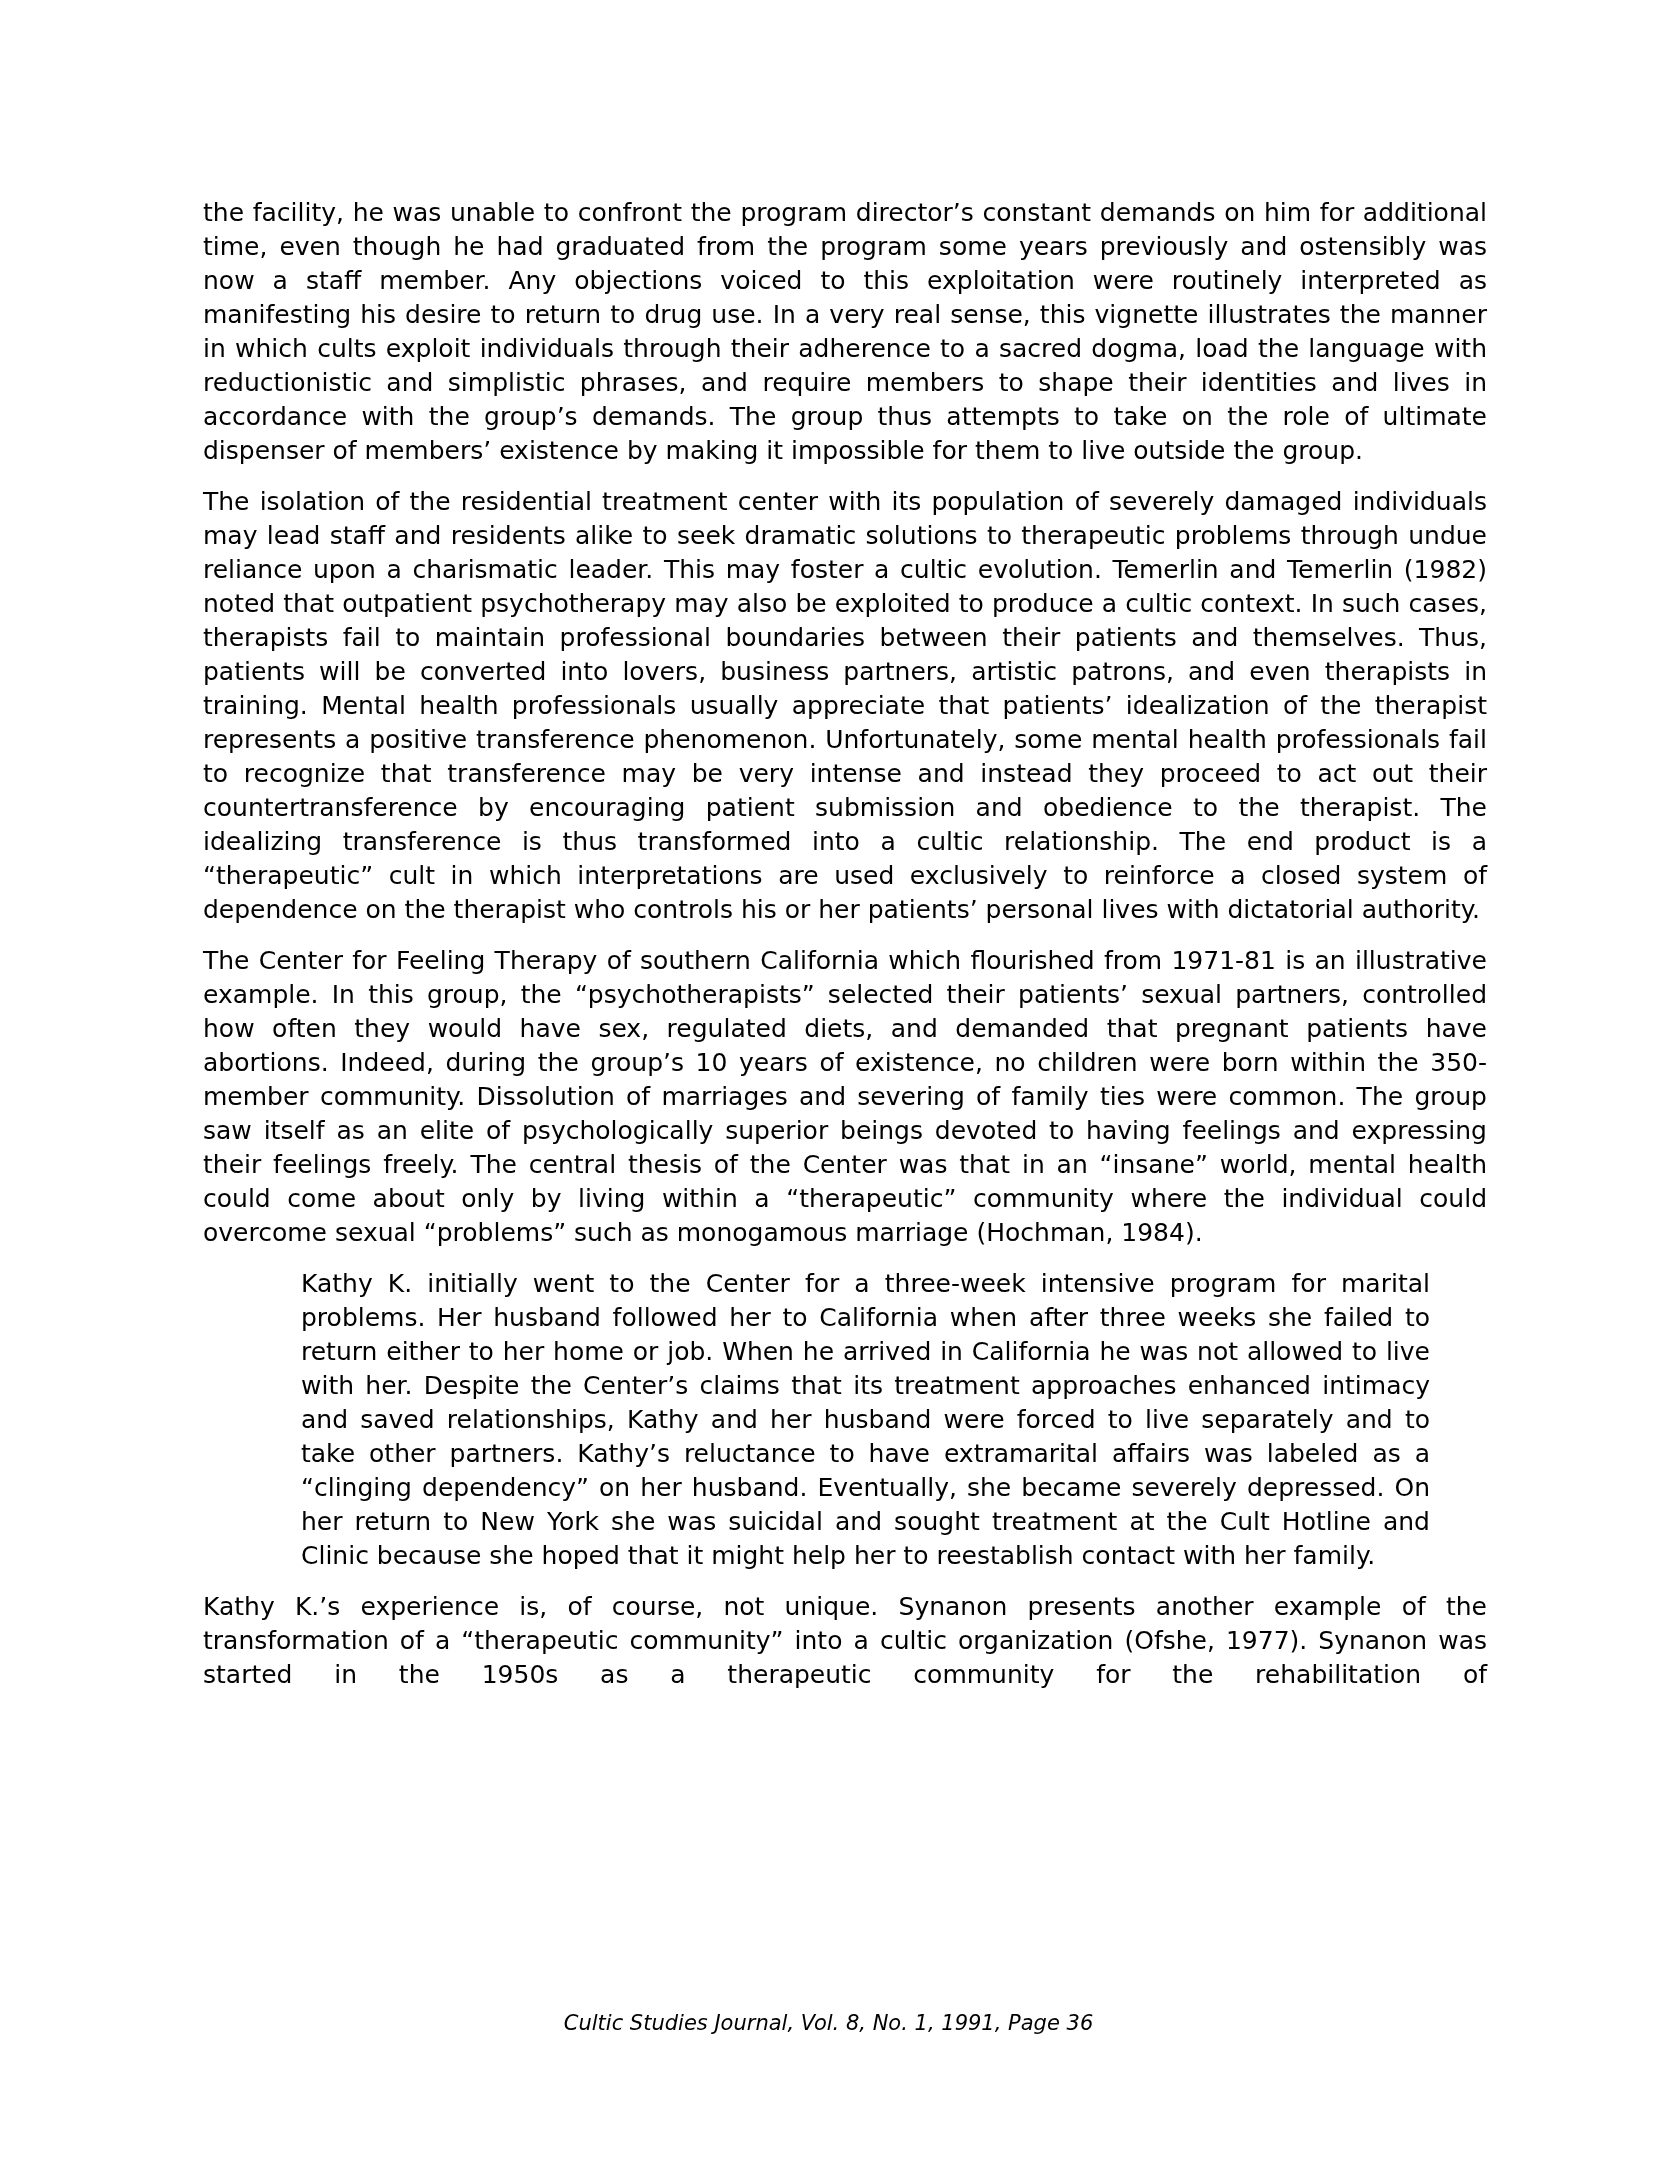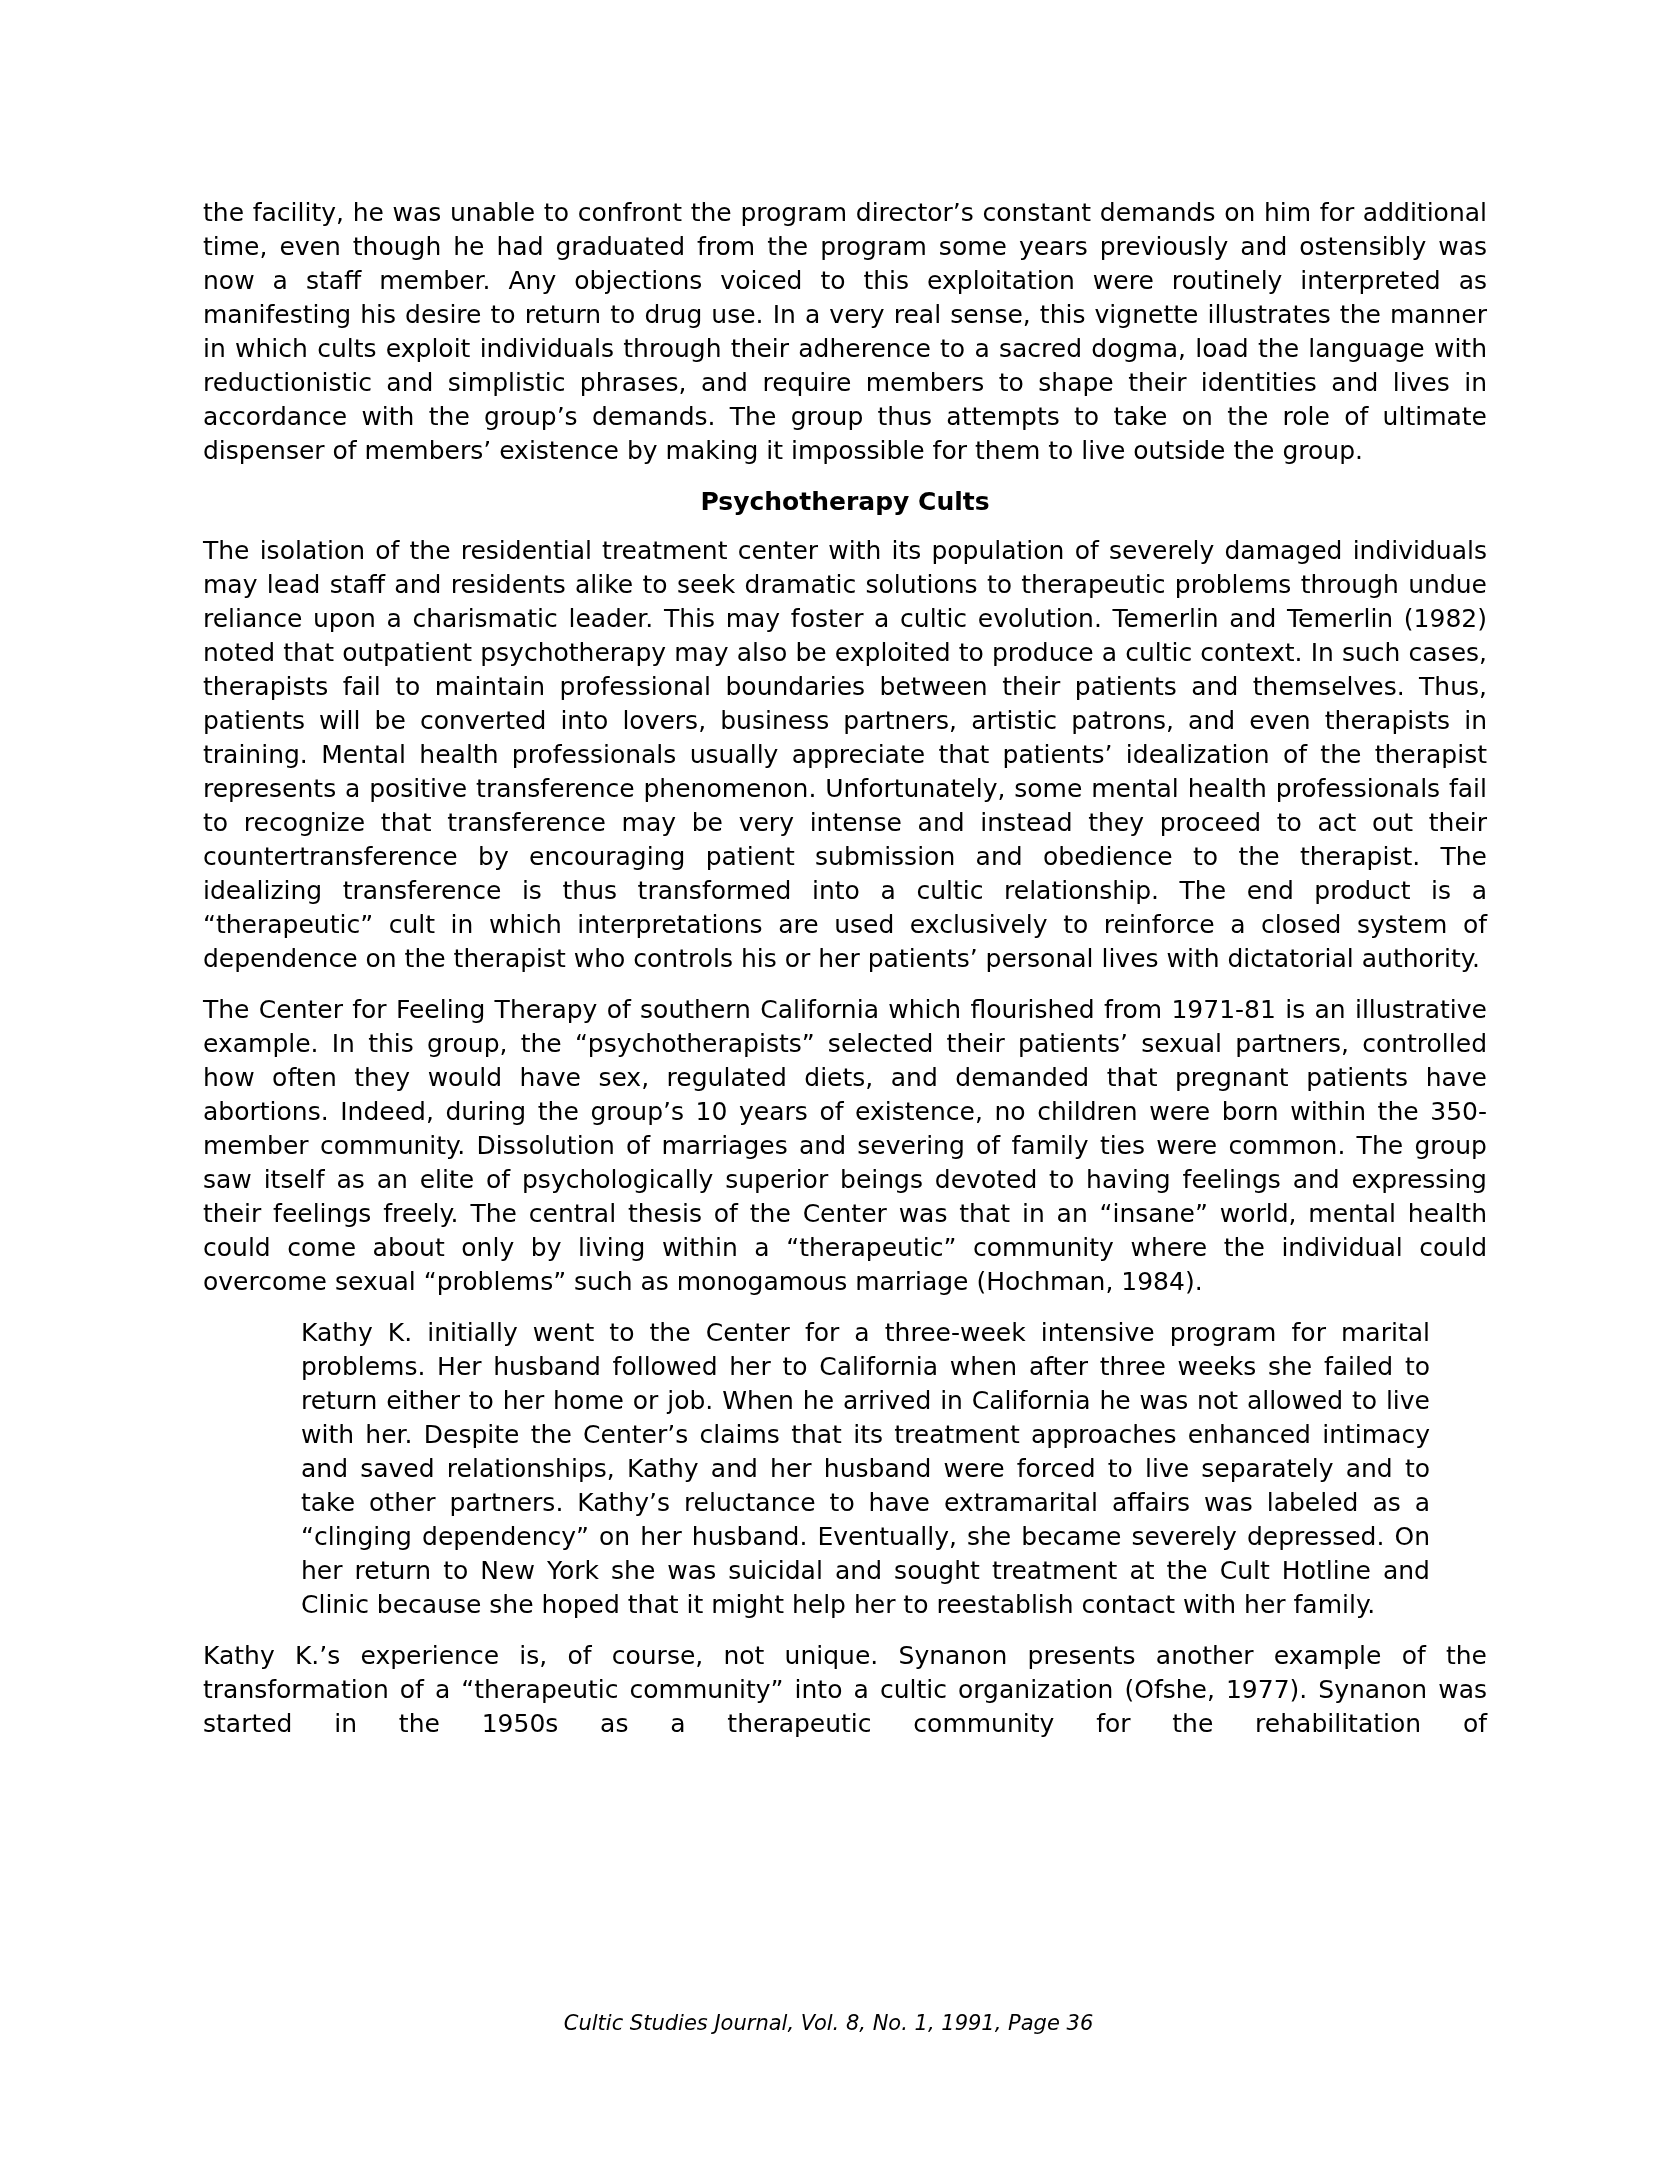--- a/index.html
+++ b/index.html
@@ -10,21 +10,20 @@
     h2 { margin: 0 0 15px 0; font-size: 25px; line-height: 34px; font-weight: bold; text-align: center; }
     .blockquote { margin: 8px 57px 17px 98px; text-align: justify; }
     .footer { position: absolute; left: 0; width: 1657px; top: 2011px; text-align: center;
       font-family: "DejaVu Sans", sans-serif; font-style: italic; font-size: 21px; }
   </style>
 </head>
 <body>
 
 <div class="page">
   <p class="para-cont">the facility, he was unable to confront the program director’s constant demands on him for additional time, even though he had graduated from the program some years previously and ostensibly was now a staff member. Any objections voiced to this exploitation were routinely interpreted as manifesting his desire to return to drug use. In a very real sense, this vignette illustrates the manner in which cults exploit individuals through their adherence to a sacred dogma, load the language with reductionistic and simplistic phrases, and require members to shape their identities and lives in accordance with the group’s demands. The group thus attempts to take on the role of ultimate dispenser of members’ existence by making it impossible for them to live outside the group.</p>
-  <h2>Psychotherapy Cults</h2>
   <p>The isolation of the residential treatment center with its population of severely damaged individuals may lead staff and residents alike to seek dramatic solutions to therapeutic problems through undue reliance upon a charismatic leader. This may foster a cultic evolution. Temerlin and Temerlin (1982) noted that outpatient psychotherapy may also be exploited to produce a cultic context. In such cases, therapists fail to maintain professional boundaries between their patients and themselves. Thus, patients will be converted into lovers, business partners, artistic patrons, and even therapists in training. Mental health professionals usually appreciate that patients’ idealization of the therapist represents a positive transference phenomenon. Unfortunately, some mental health professionals fail to recognize that transference may be very intense and instead they proceed to act out their countertransference by encouraging patient submission and obedience to the therapist. The idealizing transference is thus transformed into a cultic relationship. The end product is a “therapeutic” cult in which interpretations are used exclusively to reinforce a closed system of dependence on the therapist who controls his or her patients’ personal lives with dictatorial authority.</p>
   <p>The Center for Feeling Therapy of southern California which flourished from 1971-81 is an illustrative example. In this group, the “psychotherapists” selected their patients’ sexual partners, controlled how often they would have sex, regulated diets, and demanded that pregnant patients have abortions. Indeed, during the group’s 10 years of existence, no children were born within the 350-member community. Dissolution of marriages and severing of family ties were common. The group saw itself as an elite of psychologically superior beings devoted to having feelings and expressing their feelings freely. The central thesis of the Center was that in an “insane” world, mental health could come about only by living within a “therapeutic” community where the individual could overcome sexual “problems” such as monogamous marriage (Hochman, 1984).</p>
   <p class="blockquote">Kathy K. initially went to the Center for a three-week intensive program for marital problems. Her husband followed her to California when after three weeks she failed to return either to her home or job. When he arrived in California he was not allowed to live with her. Despite the Center’s claims that its treatment approaches enhanced intimacy and saved relationships, Kathy and her husband were forced to live separately and to take other partners. Kathy’s reluctance to have extramarital affairs was labeled as a “clinging dependency” on her husband. Eventually, she became severely depressed. On her return to New York she was suicidal and sought treatment at the Cult Hotline and Clinic because she hoped that it might help her to reestablish contact with her family.</p>
   <p class="last-para" style="text-align-last: justify;">Kathy K.’s experience is, of course, not unique. Synanon presents another example of the transformation of a “therapeutic community” into a cultic organization (Ofshe, 1977). Synanon was started in the 1950s as a therapeutic community for the rehabilitation of</p>
 </div>
 
 <div class="footer">Cultic Studies Journal, Vol. 8, No. 1, 1991, Page 36</div>
 
 
 </body></html>

